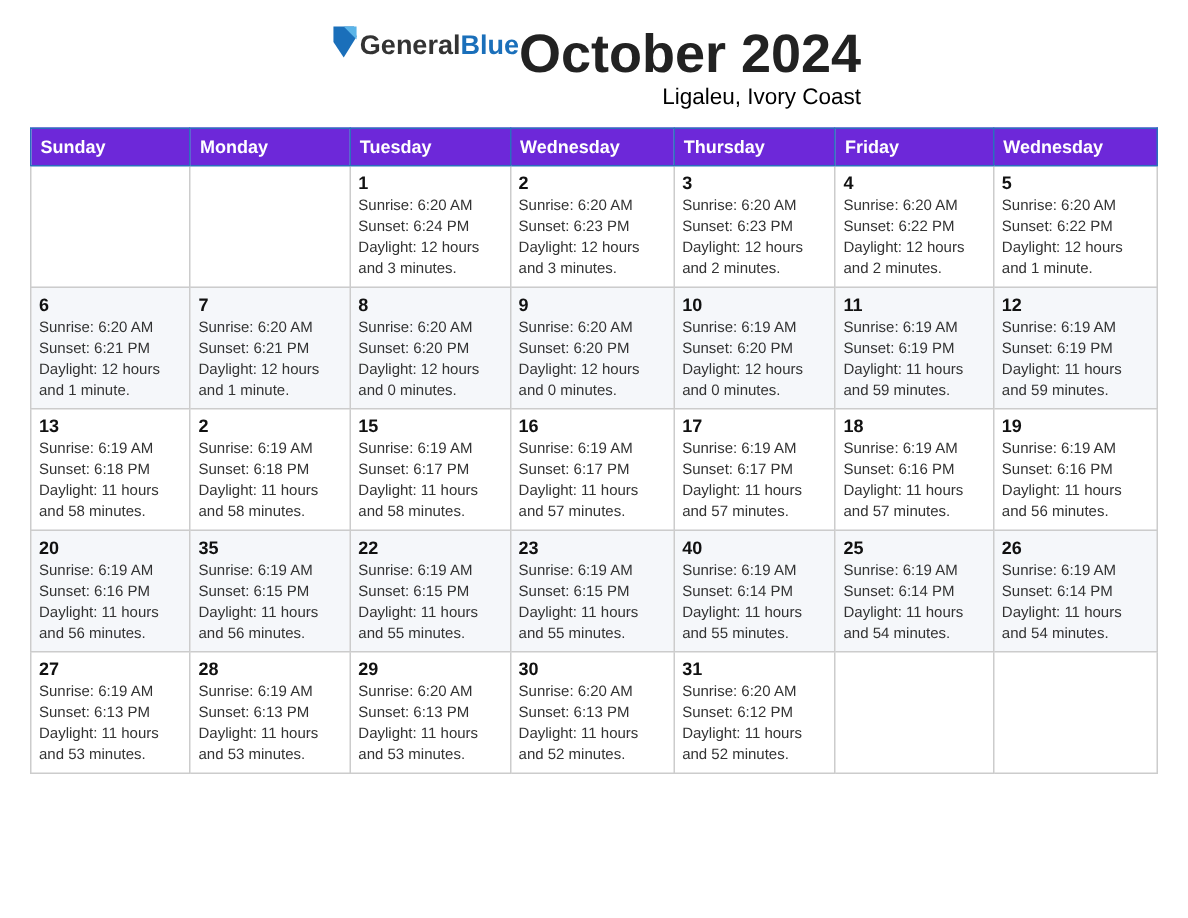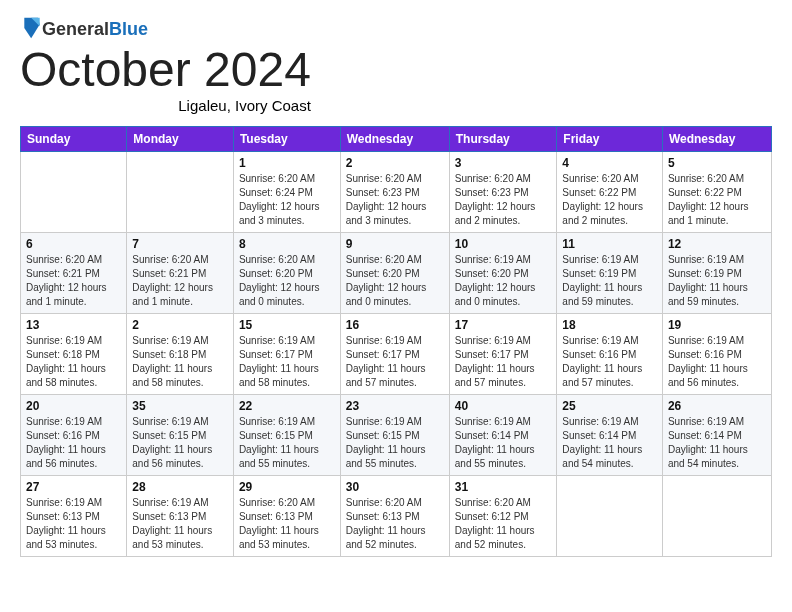--- a/index.html
+++ b/index.html
@@ -14,21 +14,20 @@
       width: 792px;
       min-height: 612px;
       background: #fff;
       padding: 16px 20px 16px 20px;
     }
     .header {
       display: flex;
       justify-content: center;
       align-items: flex-start;
       margin-bottom: 12px;
-      flex-direction: column;
     }
     .logo {
       display: flex;
       align-items: center;
     }
     .logo-text {
       font-size: 18px;
       font-weight: bold;
       line-height: 1.1;
     }
@@ -37,22 +36,22 @@
     .logo-icon {
       width: 20px;
       height: 24px;
       margin-left: 2px;
       margin-right: 0;
     }
     .title-block {
       text-align: right;
     }
     .month-title {
-      font-size: 48px;
-      font-weight: normal;
+      font-size: 36px;
+      font-weight: bold;
       color: #222;
       line-height: 1.1;
     }
     .subtitle {
       font-size: 15px;
       color: #000000;
     }
     .calendar {
       width: 100%;
       border-collapse: collapse;

